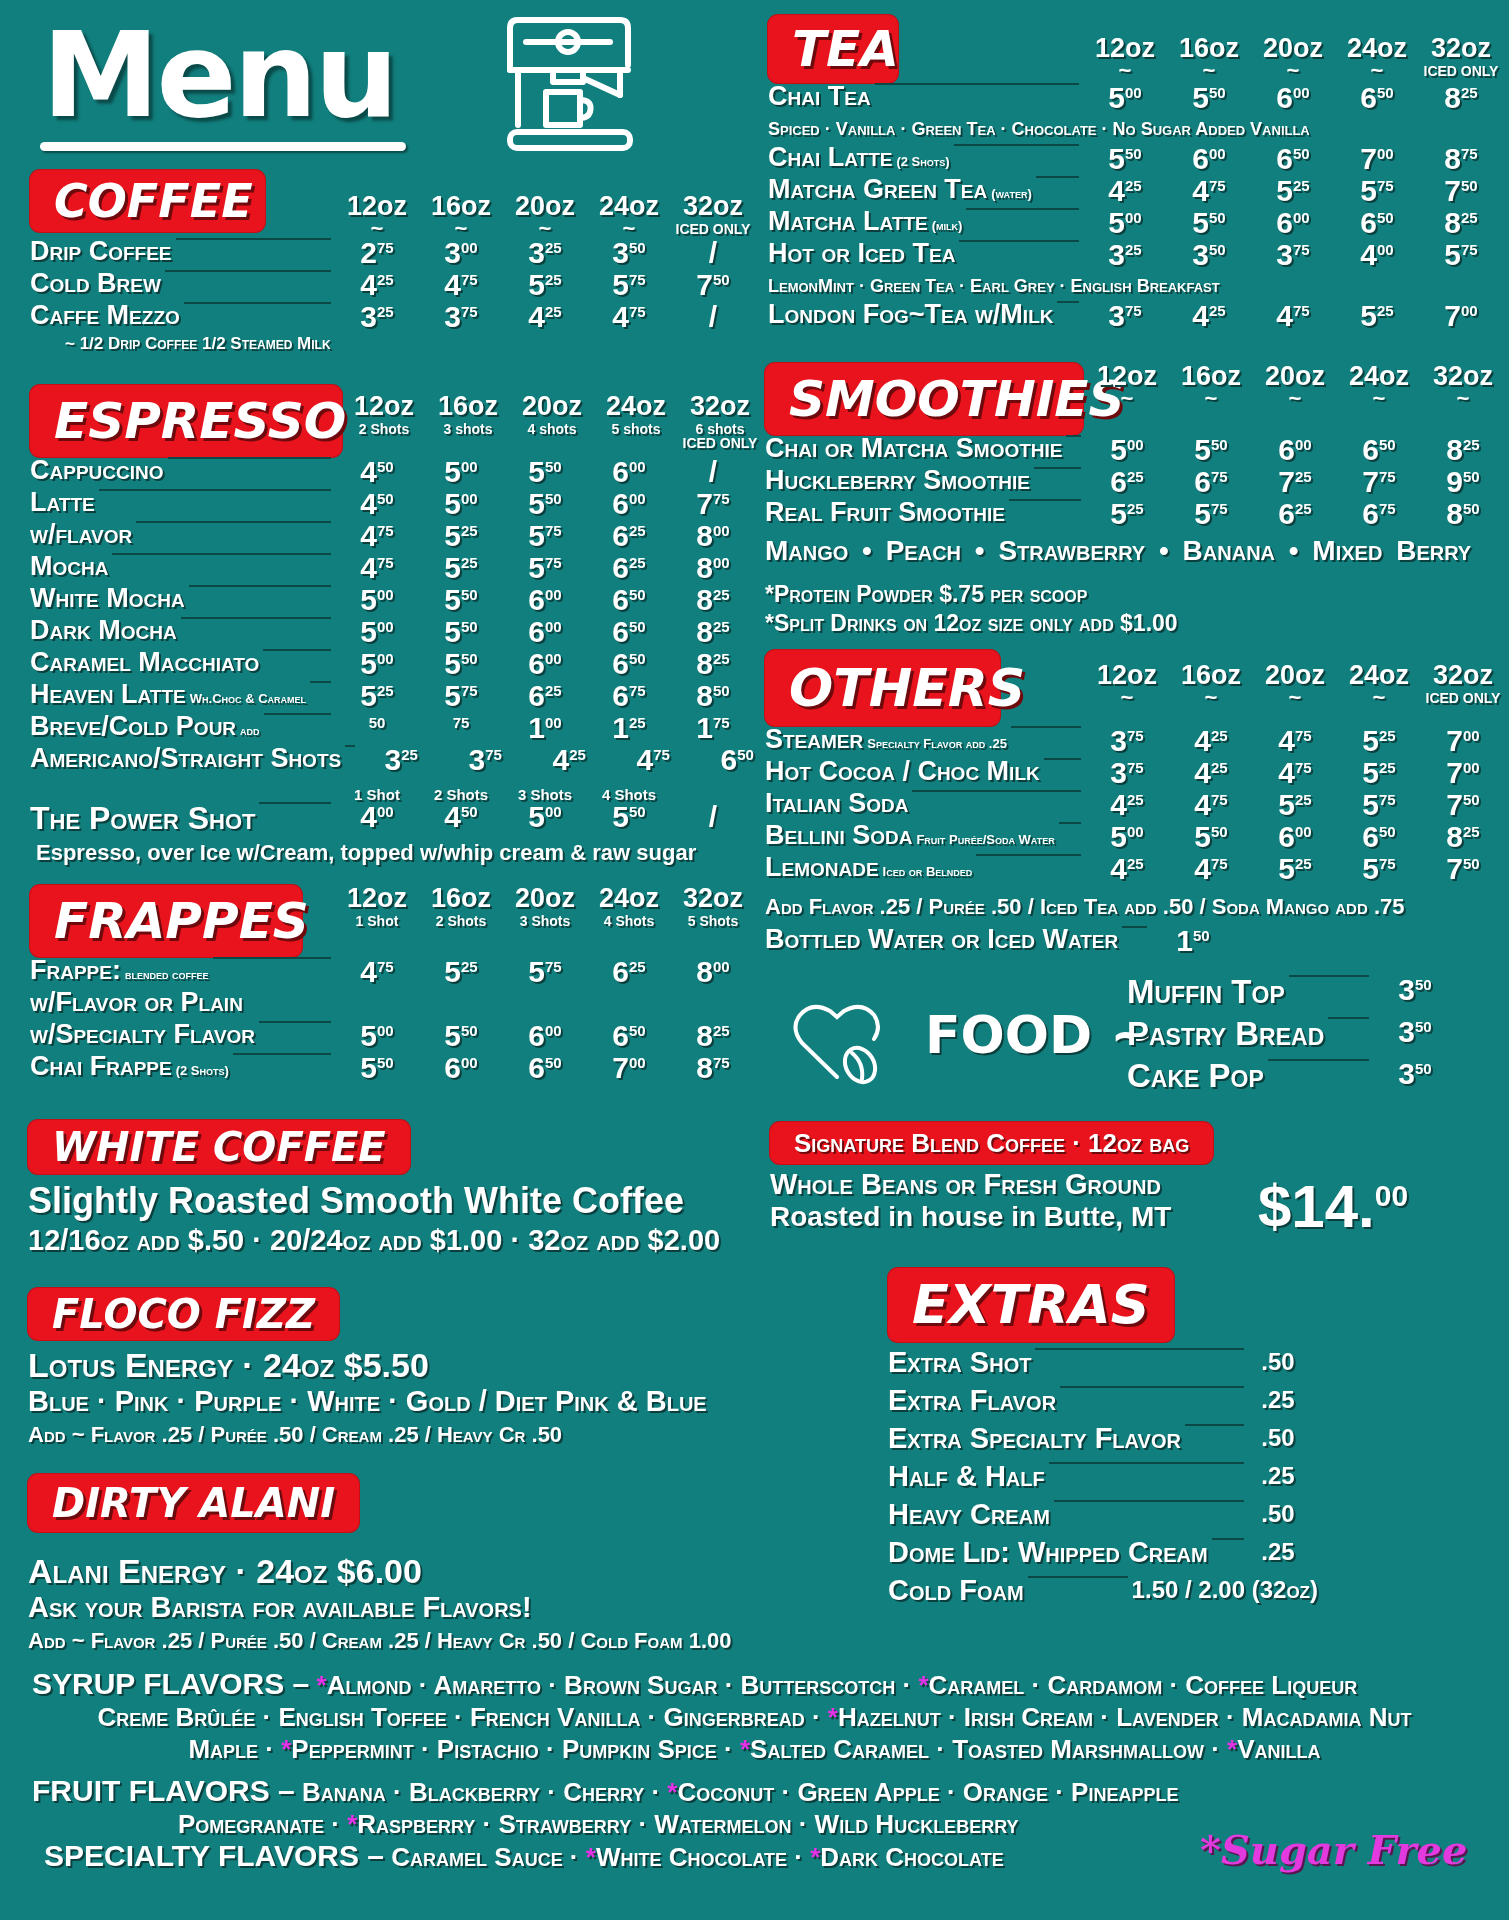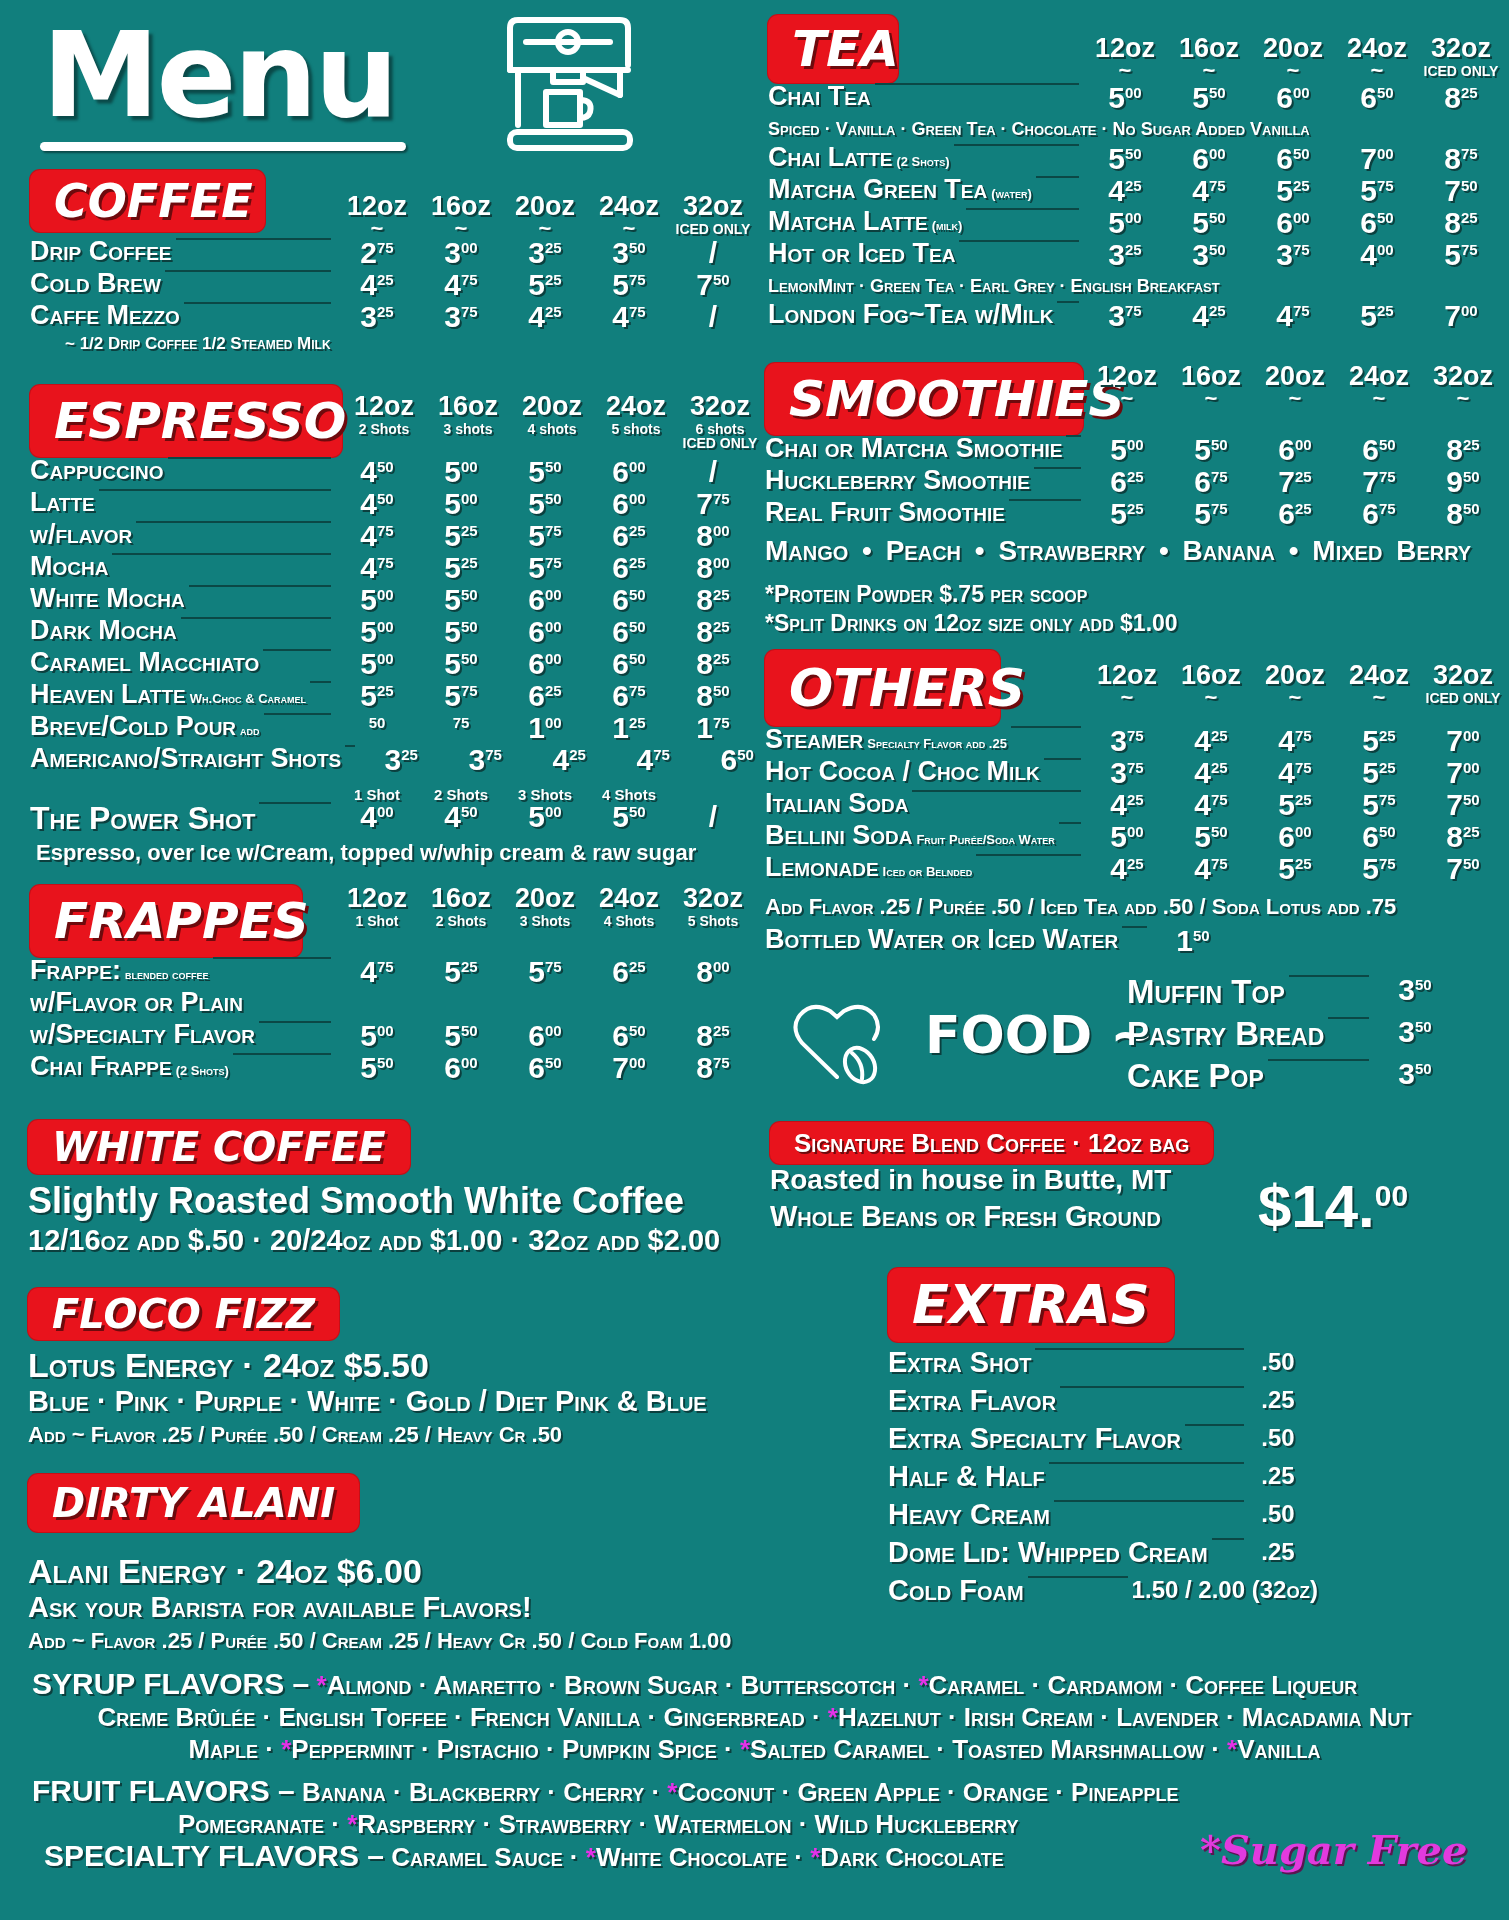--- a/index.html
+++ b/index.html
@@ -585,21 +585,21 @@
     <span class="lead"></span>
     <div class="prices">
           <div class="p t"><span>4</span><sup>25</sup></div>
           <div class="p t"><span>4</span><sup>75</sup></div>
           <div class="p t"><span>5</span><sup>25</sup></div>
           <div class="p t"><span>5</span><sup>75</sup></div>
           <div class="p t"><span>7</span><sup>50</sup></div>
         </div>
       </div>
     </div>
- <div class="note t" style="font-size:22px;margin-top:8px">Add Flavor .25 / Purée .50 / Iced Tea add .50 / Soda Lotus add .75</div>
+ <div class="note t" style="font-size:22px;margin-top:8px">Add Flavor .25 / Purée .50 / Iced Tea add .50 / Soda Mango add .75</div>
  <div class="row t" style="width:470px;margin-top:6px">
   <span class="name">Bottled Water or Iced Water</span>
       <span class="lead"></span>
   <div class="prices">
         <div class="p t"><span>1</span><sup>50</sup></div>
       </div>
     </div>
   </div>
 
 <div class="sec" style="left:790px;top:975px;width:700px;height:130px">
@@ -629,22 +629,22 @@
         <span class="lead"></span>
   <div class="prices">
           <div class="p t"><span>3</span><sup>50</sup></div>
         </div>
       </div>
     </div>
 </div>
 
 <div class="sec" style="left:770px;top:1122px;width:720px">
   <div class="badge" style="display:inline-flex;height:42px;font-size:26px;font-style:normal;font-variant:small-caps;font-family:'Liberation Sans',sans-serif;text-shadow:2px 2px 0 #6e0a0d">Signature Blend Coffee · 12oz bag</div>
+  <div class="t note" style="font-size:29px;margin-top:4px">Whole Beans or Fresh Ground</div>
   <div class="t" style="font-size:28px;font-weight:bold">Roasted in house in Butte, MT</div>
-  <div class="t note" style="font-size:29px;margin-top:4px">Whole Beans or Fresh Ground</div>
   <div class="abs t" style="left:488px;top:50px;font-weight:bold;font-size:60px"><span>$14.</span><sup style="font-size:30px">00</sup></div>
 </div>
 
 <div class="sec" style="left:28px;top:1120px;width:730px">
   <div class="badge" style="display:inline-flex;height:54px;font-size:40px">WHITE COFFEE</div>
   <div class="t" style="font-weight:bold;font-size:36px;margin-top:6px">Slightly Roasted Smooth White Coffee</div>
   <div class="t note" style="font-size:29px;margin-top:2px">12/16oz add $.50 · 20/24oz add $1.00 · 32oz add $2.00</div>
 </div>
 
 <div class="sec" style="left:28px;top:1288px;width:760px">

